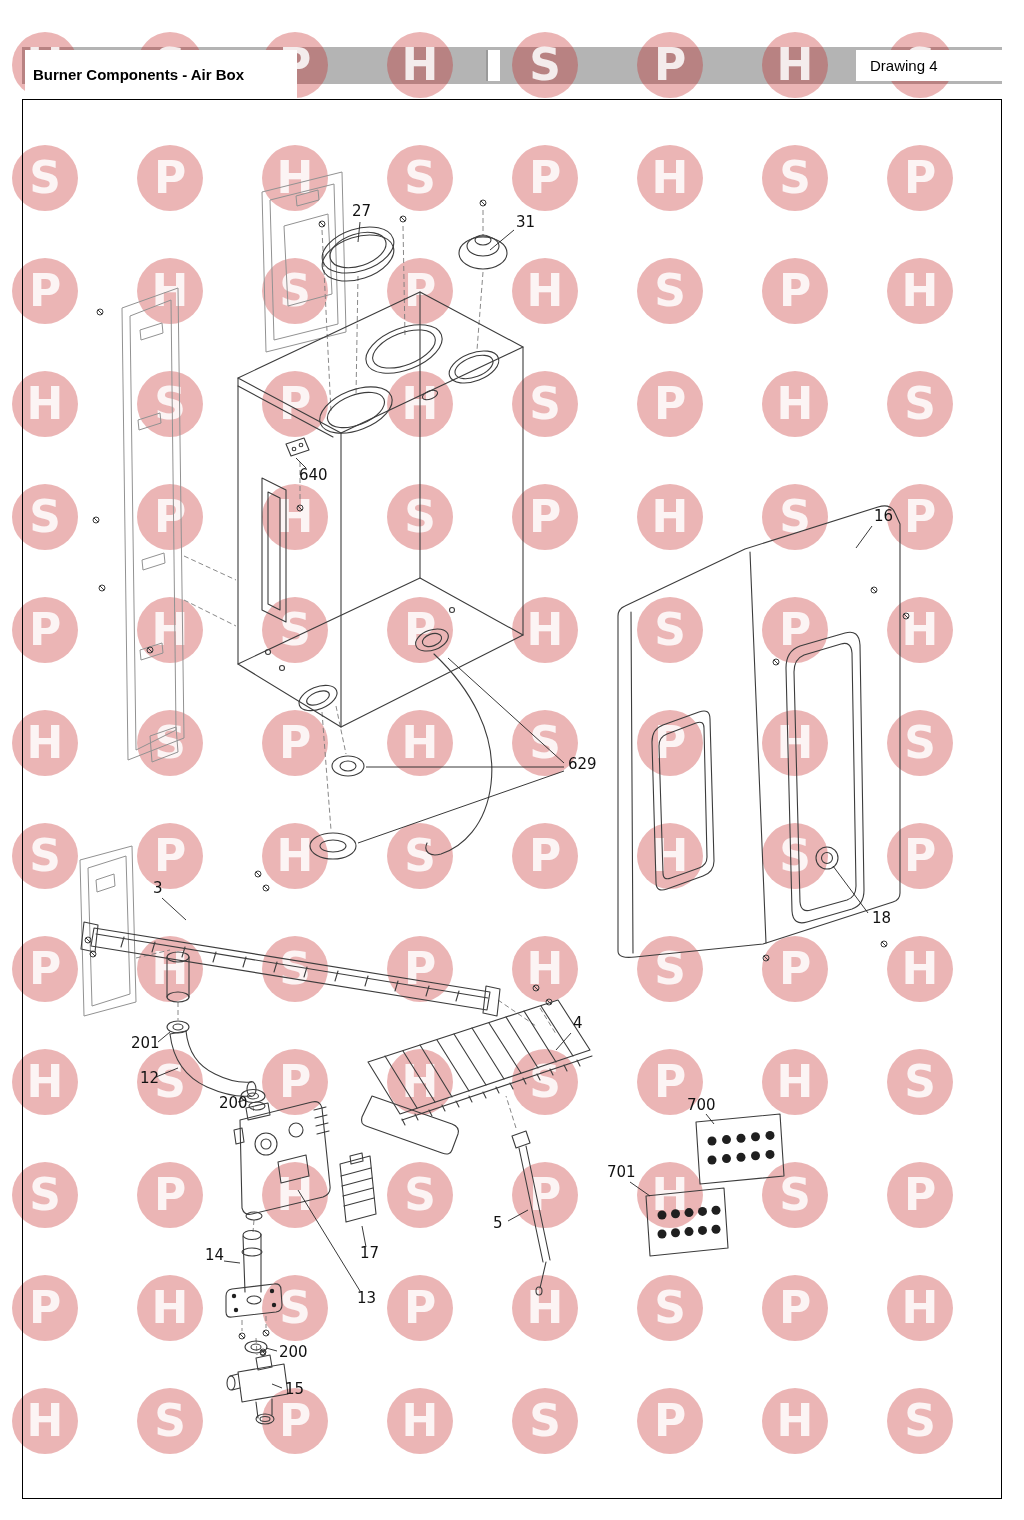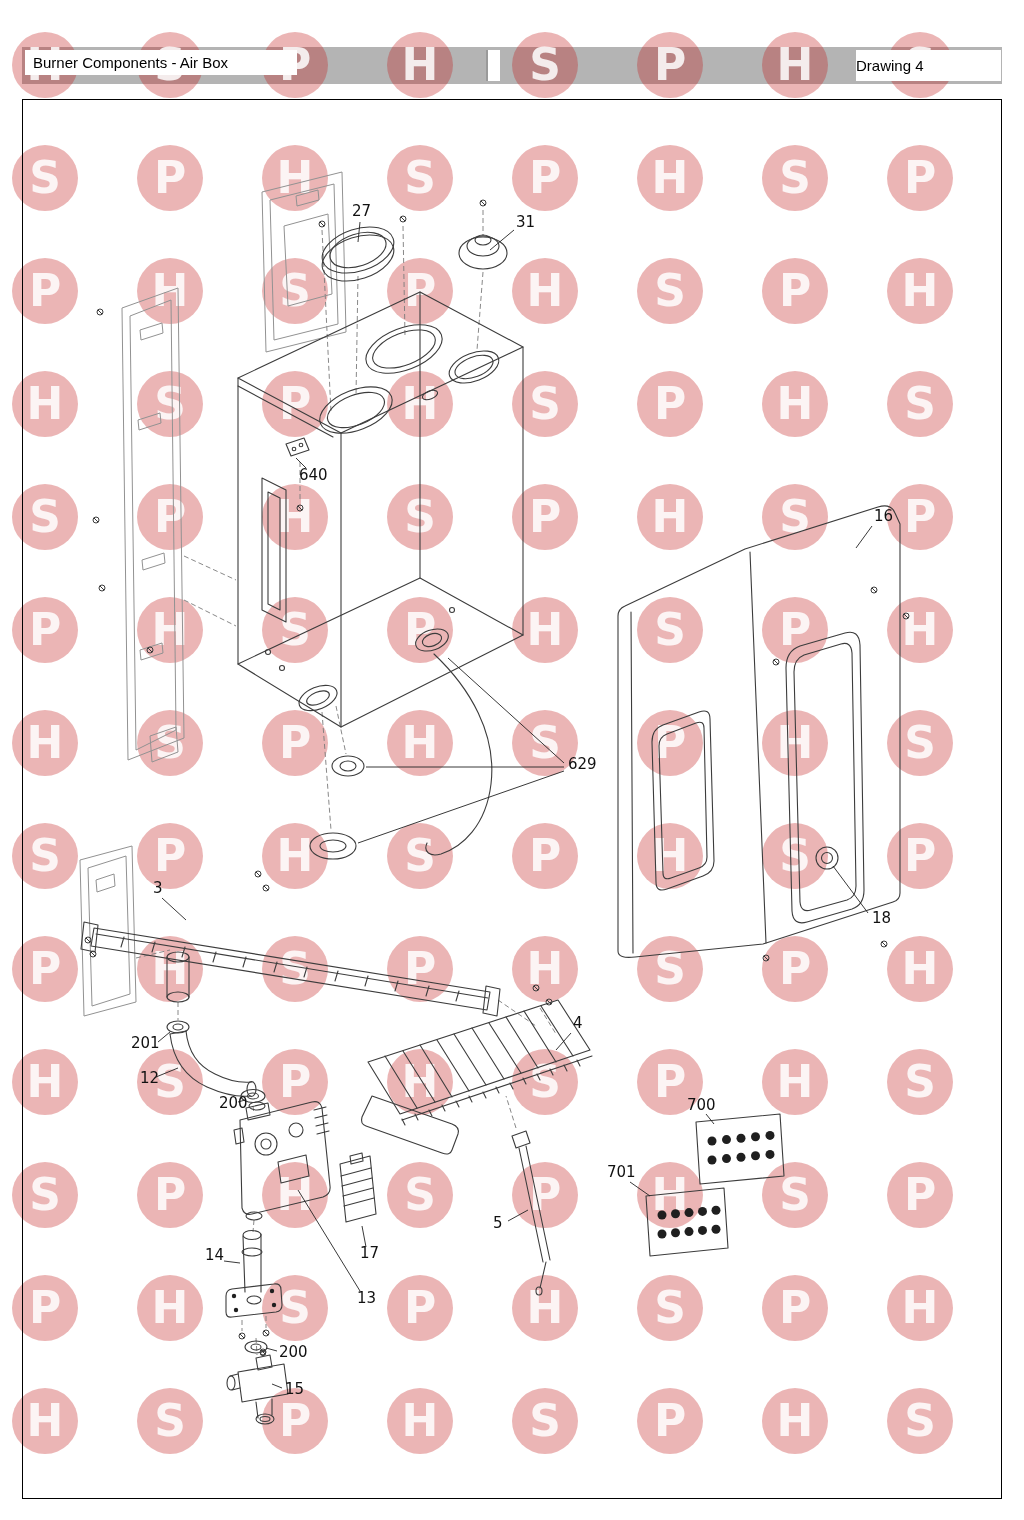--- a/index.html
+++ b/index.html
@@ -3,22 +3,22 @@
 <meta charset="utf-8">
 <style>
   html,body{margin:0;padding:0;}
   body{
     width:1024px;height:1520px;position:relative;background:#fff;
     font-family:"Liberation Sans",sans-serif;overflow:hidden;
   }
   .bar{position:absolute;left:22px;top:47px;width:980px;height:37px;background:#b4b4b4;z-index:1;}
   .patch{position:absolute;background:#fff;display:flex;align-items:center;z-index:3;
          font-size:15px;color:#000;}
-  .patch-left{left:25px;top:50px;width:264px;height:25px;padding-left:8px;}
-  .patch-right{left:856px;top:50px;width:145px;height:31px;}
+  .patch-left{left:25px;top:50px;width:264px;height:48px;padding-left:8px;font-weight:bold;}
+  .patch-right{left:856px;top:50px;width:145px;height:31px;padding-left:14px;}
   .bar-notch{position:absolute;left:486px;top:50px;width:12px;height:31px;background:#fff;border-left:2px solid #9a9a9a;z-index:3;}
   #wm{position:absolute;left:0;top:0;z-index:2;pointer-events:none;}
   .frame{position:absolute;left:22px;top:99px;width:978px;height:1398px;border:1px solid #000;z-index:3;}
   #drawing{position:absolute;left:0;top:0;z-index:4;pointer-events:none;}
   .ln{fill:none;stroke:#3c3c3c;stroke-width:1.1;stroke-linejoin:round;stroke-linecap:round;}
   .lt{fill:none;stroke:#929292;stroke-width:1;stroke-linejoin:round;}
   .dash{fill:none;stroke:#7a7a7a;stroke-width:0.9;stroke-dasharray:5 3;}
   .leader{stroke:#222;stroke-width:0.9;}
   .callout{font-family:"DejaVu Sans",sans-serif;font-size:15px;fill:#111;}
   .dot{fill:#1f1f1f;stroke:none;}

